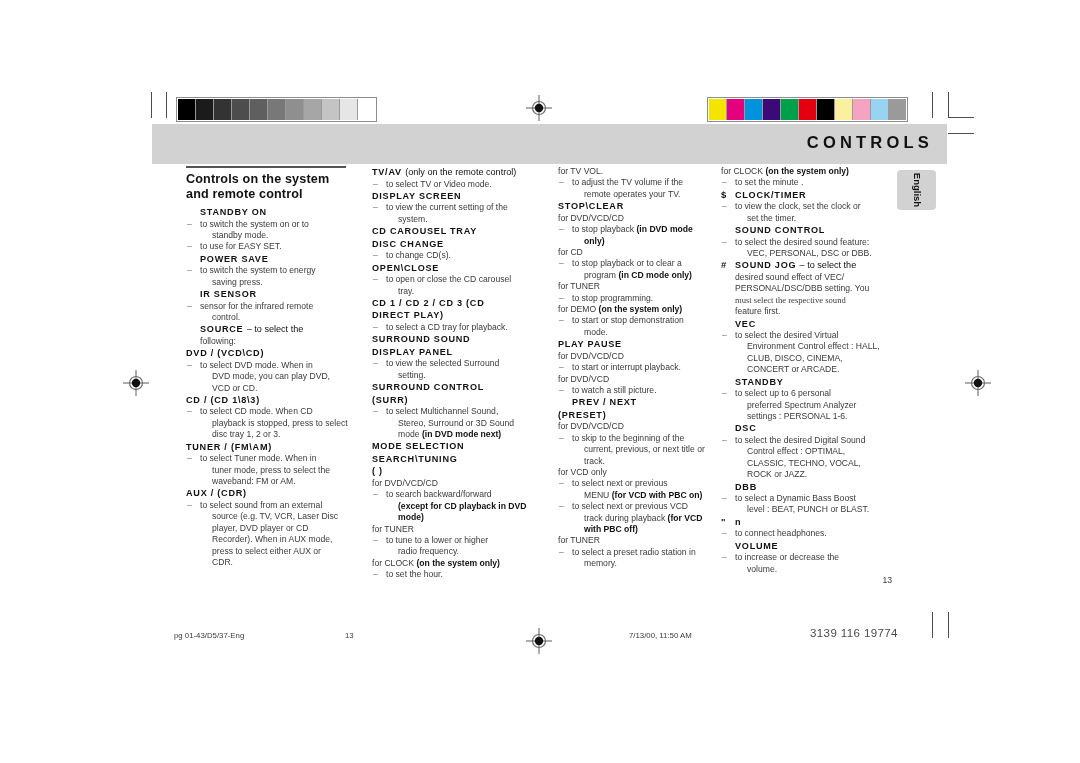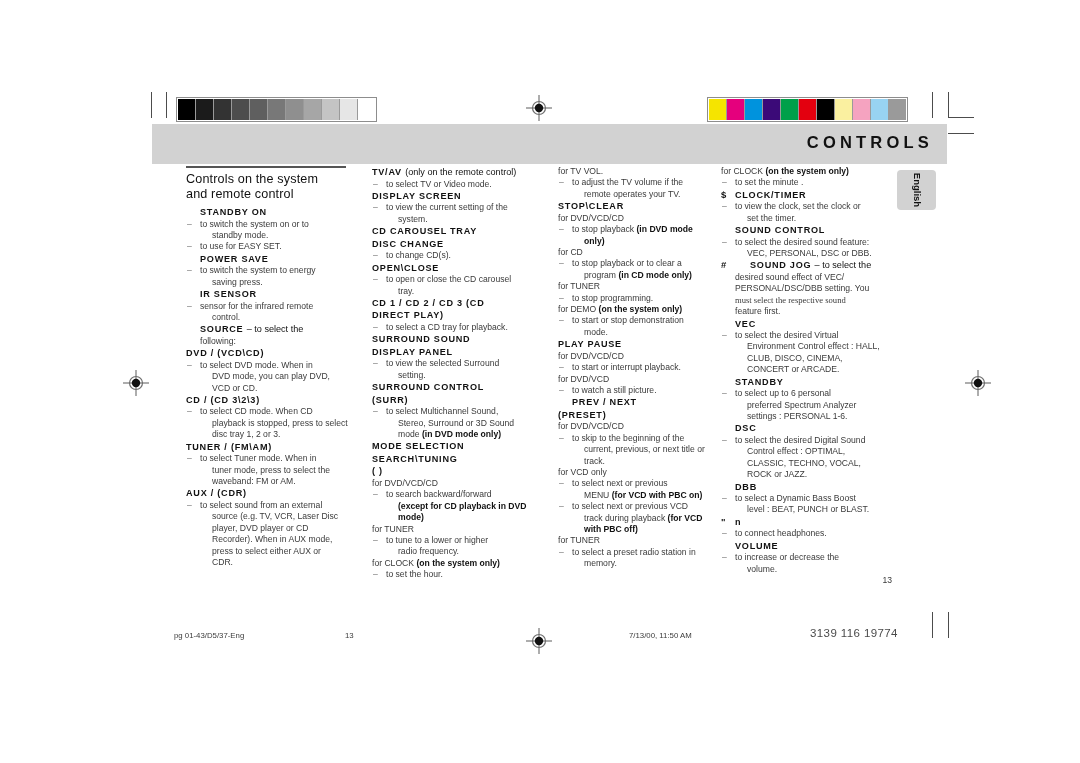--- a/index.html
+++ b/index.html
@@ -125,21 +125,21 @@
   .sec-head .rule {
     height: 2px;
     background: #555;
     width: 160px;
     margin-bottom: 4px;
   }
   .sec-head h1 {
     margin: 0;
     font-size: 12.6px;
     line-height: 15px;
-    font-weight: normal;
+    font-weight: bold;
     color: #111;
     letter-spacing: 0.15px;
   }
 
   
   .term {
     font-weight: bold;
     font-size: 9.1px;
     line-height: 12.5px;
     letter-spacing: 0.75px;
@@ -312,21 +312,21 @@
       <div class="cont">control.</div>
 
       <div class="term"><span>SOURCE</span> <span class="norm">– to select the</span></div>
       <div class="plain">following:</div>
 
       <div class="term flush">DVD / (VCD\CD)</div>
       <div class="bullet"><span class="dash">–</span><span>to select DVD mode. When in</span></div>
       <div class="cont">DVD mode, you can play DVD,</div>
       <div class="cont">VCD or CD.</div>
 
-      <div class="term flush">CD / (CD 3\2\3)</div>
+      <div class="term flush">CD / (CD 1\8\3)</div>
       <div class="bullet"><span class="dash">–</span><span>to select CD mode. When CD</span></div>
       <div class="cont">playback is stopped, press to select</div>
       <div class="cont">disc tray 1, 2 or 3.</div>
 
       <div class="term flush">TUNER / (FM\AM)</div>
       <div class="bullet"><span class="dash">–</span><span>to select Tuner mode. When in</span></div>
       <div class="cont">tuner mode, press to select the</div>
       <div class="cont">waveband: FM or AM.</div>
 
       <div class="term flush">AUX / (CDR)</div>
@@ -360,21 +360,21 @@
 
       <div class="term flush">SURROUND SOUND</div>
       <div class="term flush">DISPLAY PANEL</div>
       <div class="bullet"><span class="dash">–</span><span>to view the selected Surround</span></div>
       <div class="cont">setting.</div>
 
       <div class="term flush">SURROUND CONTROL</div>
       <div class="term flush">(SURR)</div>
       <div class="bullet"><span class="dash">–</span><span>to select Multichannel Sound,</span></div>
       <div class="cont">Stereo, Surround or 3D Sound</div>
-      <div class="cont"><span>mode</span> <b class="em">(in DVD mode only)</b></div>
+      <div class="cont"><span>mode</span> <b class="em">(in DVD mode next)</b></div>
 
       <div class="term flush">MODE SELECTION</div>
       <div class="term flush">SEARCH\TUNING</div>
       <div class="term flush">(        )</div>
       <div class="plain flush">for DVD/VCD/CD</div>
       <div class="bullet"><span class="dash">–</span><span>to search backward/forward</span></div>
       <div class="cont"><b class="em">(except for CD playback in DVD</b></div>
       <div class="cont"><b class="em">mode)</b></div>
       <div class="plain flush">for TUNER</div>
       <div class="bullet"><span class="dash">–</span><span>to tune to a lower or higher</span></div>
@@ -434,21 +434,21 @@
       </div>
       <div class="bullet"><span class="dash">–</span><span>to view the clock, set the clock or</span></div>
       <div class="cont">set the timer.</div>
 
       <div class="term">SOUND CONTROL</div>
       <div class="bullet"><span class="dash">–</span><span>to select the desired sound feature:</span></div>
       <div class="cont">VEC, PERSONAL, DSC or DBB.</div>
 
       <div class="glyph-row">
         <span class="gl">#</span>
-        <span class="term" style="margin-left:15px;"><span>SOUND JOG</span> <span class="norm">– to select the</span></span>
+        <span class="term" style="margin-left:0;"><span>SOUND JOG</span> <span class="norm">– to select the</span></span>
       </div>
       <div class="cont" style="padding-left:14px;">desired sound effect of VEC/</div>
       <div class="cont" style="padding-left:14px;">PERSONAL/DSC/DBB setting. You</div>
       <div class="cont" style="padding-left:14px;font-family:Liberation Serif, serif;">must select the respective sound</div>
       <div class="cont" style="padding-left:14px;">feature first.</div>
 
       <div class="term">VEC</div>
       <div class="bullet"><span class="dash">–</span><span>to select the desired Virtual</span></div>
       <div class="cont">Environment Control effect : HALL,</div>
       <div class="cont">CLUB, DISCO, CINEMA,</div>

